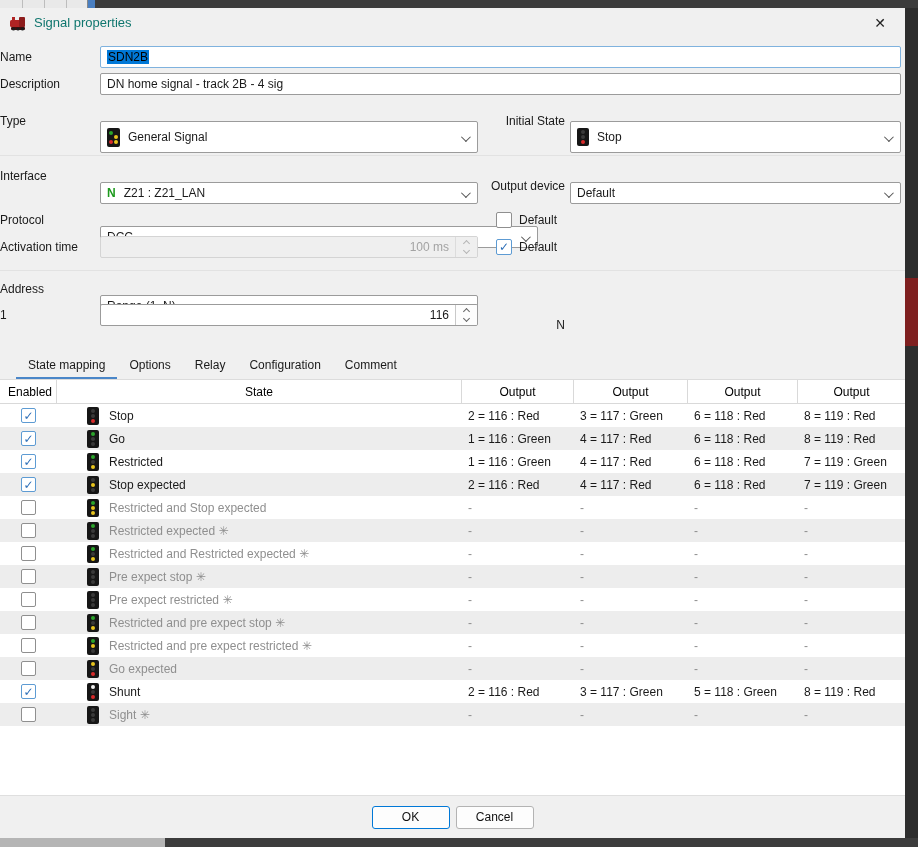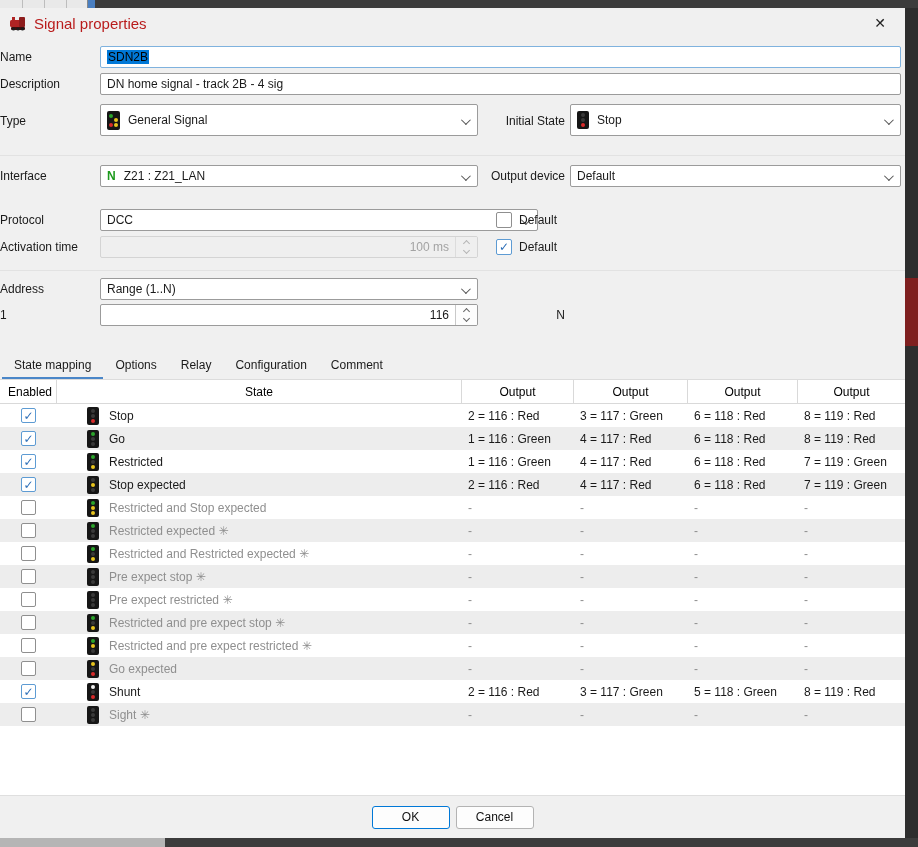--- a/index.html
+++ b/index.html
@@ -20,33 +20,33 @@
   .chrome-right { position:absolute; left:905px; top:8px; width:13px; height:830px; background:#2d2d2d; }
   .chrome-right .red-block { position:absolute; left:0; top:270px; width:13px; height:68px; background:#7e1f1f; }
   .chrome-bottom { position:absolute; left:0; top:838px; width:918px; height:9px; background:#3c3c3c; }
   .chrome-bottom .lightpart { position:absolute; left:0; top:0; width:165px; height:9px; background:#b5b5b5; }
 
   
   .dialog { position:absolute; left:0; top:8px; width:905px; height:830px; background:#f0f0f0; }
 
   .titlebar { position:absolute; left:0; top:0; width:100%; height:34px; }
   .app-icon { position:absolute; left:9px; top:6px; width:18px; height:18px; }
-  .title-text { position:absolute; left:34px; top:7px; font-size:15px; color:#b91c1c; }
+  .title-text { position:absolute; left:34px; top:7px; font-size:13px; color:#0f766e; }
   .close-btn { position:absolute; right:10px; top:2px; width:30px; height:26px; display:flex; align-items:center; justify-content:center; font-size:14px; color:#222; cursor:pointer; }
 
   
   .frow { position:absolute; left:0; width:905px; height:24px; }
   .flabel { position:absolute; width:95px; text-align:left; top:4px; color:#1a1a1a; }
-  .flabel2 { position:absolute; left:470px; width:95px; text-align:right; top:4px; color:#1a1a1a; }
+  .flabel2 { position:absolute; left:470px; width:95px; text-align:right; top:14px; color:#1a1a1a; }
 
   .field, .combo, .spinfield {
     position:absolute; background:#fff; border:1px solid #9b9b9b; border-radius:2px;
     height:22px; display:flex; align-items:center; padding:0 6px; overflow:hidden;
   }
-  .combo { padding-right:36px; }
+  .combo { padding-right:36px;margin-top:17px; }
   .combo .chev { position:absolute; right:9px; top:8px; width:7px; height:7px; border-right:1.4px solid #555; border-bottom:1.4px solid #555; transform:rotate(45deg) translateY(-2px); }
   .combo.tall { height:32px; }
   .combo.tall .chev { top:13px; }
 
   .focused { border-color:#7fb2de; }
   .selection { background:#0078d7; color:#000000; padding:0 1px; }
 
   .spin { position:absolute; right:0; top:0; bottom:0; width:22px; border-left:1px solid #c9c9c9; display:flex; flex-direction:column; align-items:center; justify-content:center; gap:2px; background:#fdfdfd; }
   .spin i { width:5px; height:5px; border-left:1.2px solid #666; border-top:1.2px solid #666; display:block; }
   .spin .up { transform:rotate(45deg); }
@@ -70,21 +70,21 @@
   .sig { width:12px; height:18px; background:#161616; border-radius:2px; display:inline-flex; flex-direction:column; align-items:center; justify-content:center; gap:1px; flex:none; }
   .sig i { width:4px; height:4px; border-radius:50%; display:block; background:#3a3a3a; }
   .sig4 { width:13px; height:19px; background:#161616; border-radius:2px; position:relative; flex:none; }
   .sig4 i { position:absolute; width:4px; height:4px; border-radius:50%; }
   .sig4 .d1 { left:2px; top:3px;  background:#2ba52b; }
   .sig4 .d2 { left:7px; top:7px;  background:#e8c51e; }
   .sig4 .d3 { left:2px; top:12px; background:#d92b2b; }
   .sig4 .d4 { left:7px; top:12px; background:#e8c51e; }
 
   
-  .tabs { position:absolute; left:0; top:344px; width:905px; height:27px; display:flex; align-items:flex-end; padding-left:2px; }
+  .tabs { position:absolute; left:0; top:344px; width:905px; height:27px; display:flex; align-items:flex-end; padding-left:16px; }
   .tab { padding:5px 12px 7px 12px; color:#1a1a1a; cursor:pointer; position:relative; }
   .tab.active::after { content:""; position:absolute; left:0; right:0; bottom:-1px; height:3px; background:#4a86c8; }
 
   
   .table-area { position:absolute; left:0; top:371px; width:905px; height:424px; background:#fff; border-top:1px solid #dcdcdc; }
   .thead { display:flex; height:24px; border-bottom:1px solid #d9d9d9; align-items:center; background:#fff; }
   .thead .hcell { height:100%; display:flex; align-items:center; justify-content:center; border-right:1px solid #d9d9d9; color:#000; }
   .thead .hcell:last-child { border-right:none; }
   .h-enabled { width:57px; justify-content:flex-start !important; padding-left:8px; }
   .h-state { width:405px; }

